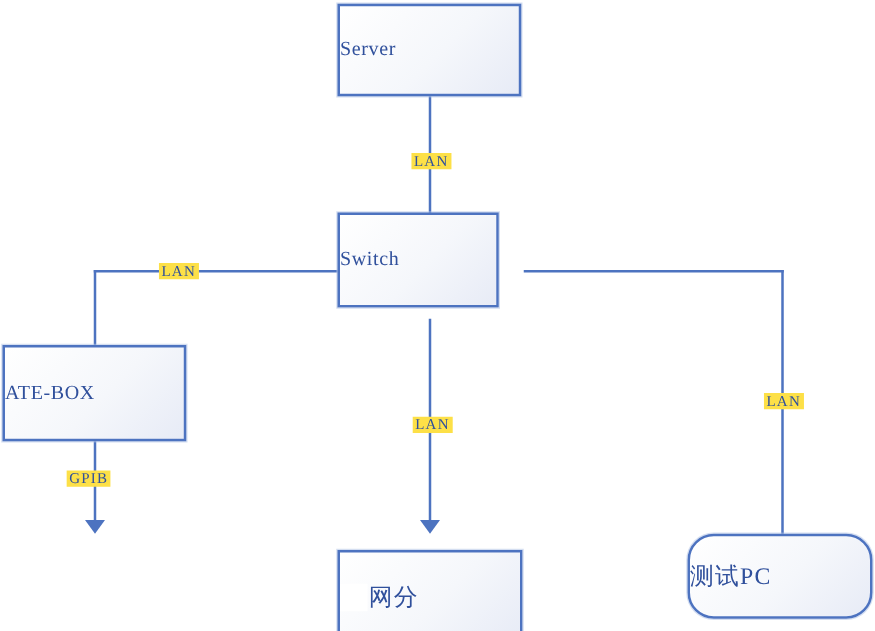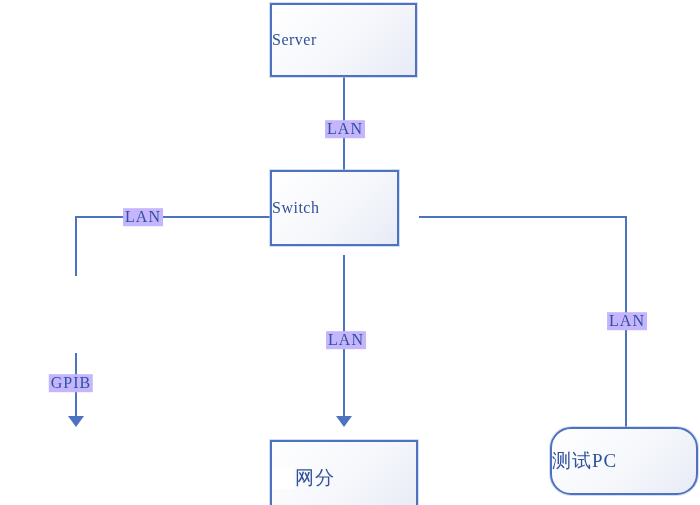--- a/index.html
+++ b/index.html
@@ -33,23 +33,23 @@
   .edge.v{width:2px;}
   .arrow-down{
     position:absolute;width:0;height:0;
     border-left:8px solid transparent;
     border-right:8px solid transparent;
     border-top:11px solid var(--line);
   }
   .edge-label{
     position:absolute;
     transform:translate(-50%,-50%);
-    background:#c4b5fd;
+    background:#fde047;
     color:var(--text);
-    font-size:16px;
+    font-size:12px;
     letter-spacing:1px;
     padding:0 2px;
     line-height:1.1;
     white-space:nowrap;
   }
   .whiteout{
     display:inline-block;
     width:22px;height:22px;
     background:#ffffff;
     margin-right:1px;
@@ -80,20 +80,23 @@
   <div class="edge-label" style="left:71px;top:383px;">GPIB</div>
 
   <div class="node latin" style="left:270px;top:3px;width:147px;height:74px;">
     <span>Server</span>
   </div>
 
   <div class="node latin" style="left:270px;top:170px;width:129px;height:76px;">
     <span>Switch</span>
   </div>
 
+  <div class="node latin" style="left:2px;top:276px;width:147px;height:77px;">
+    <span>ATE-BOX</span>
+  </div>
 
 
   <div class="node cjk" style="left:270px;top:427px;width:148px;height:76px;margin-top:13px;">
     <span class="whiteout"></span>
     <span>网分</span>
   </div>
 
   <div class="node cjk" style="left:550px;top:427px;width:148px;height:68px;border-radius:21px;">
     <span>测试PC</span>
   </div>

